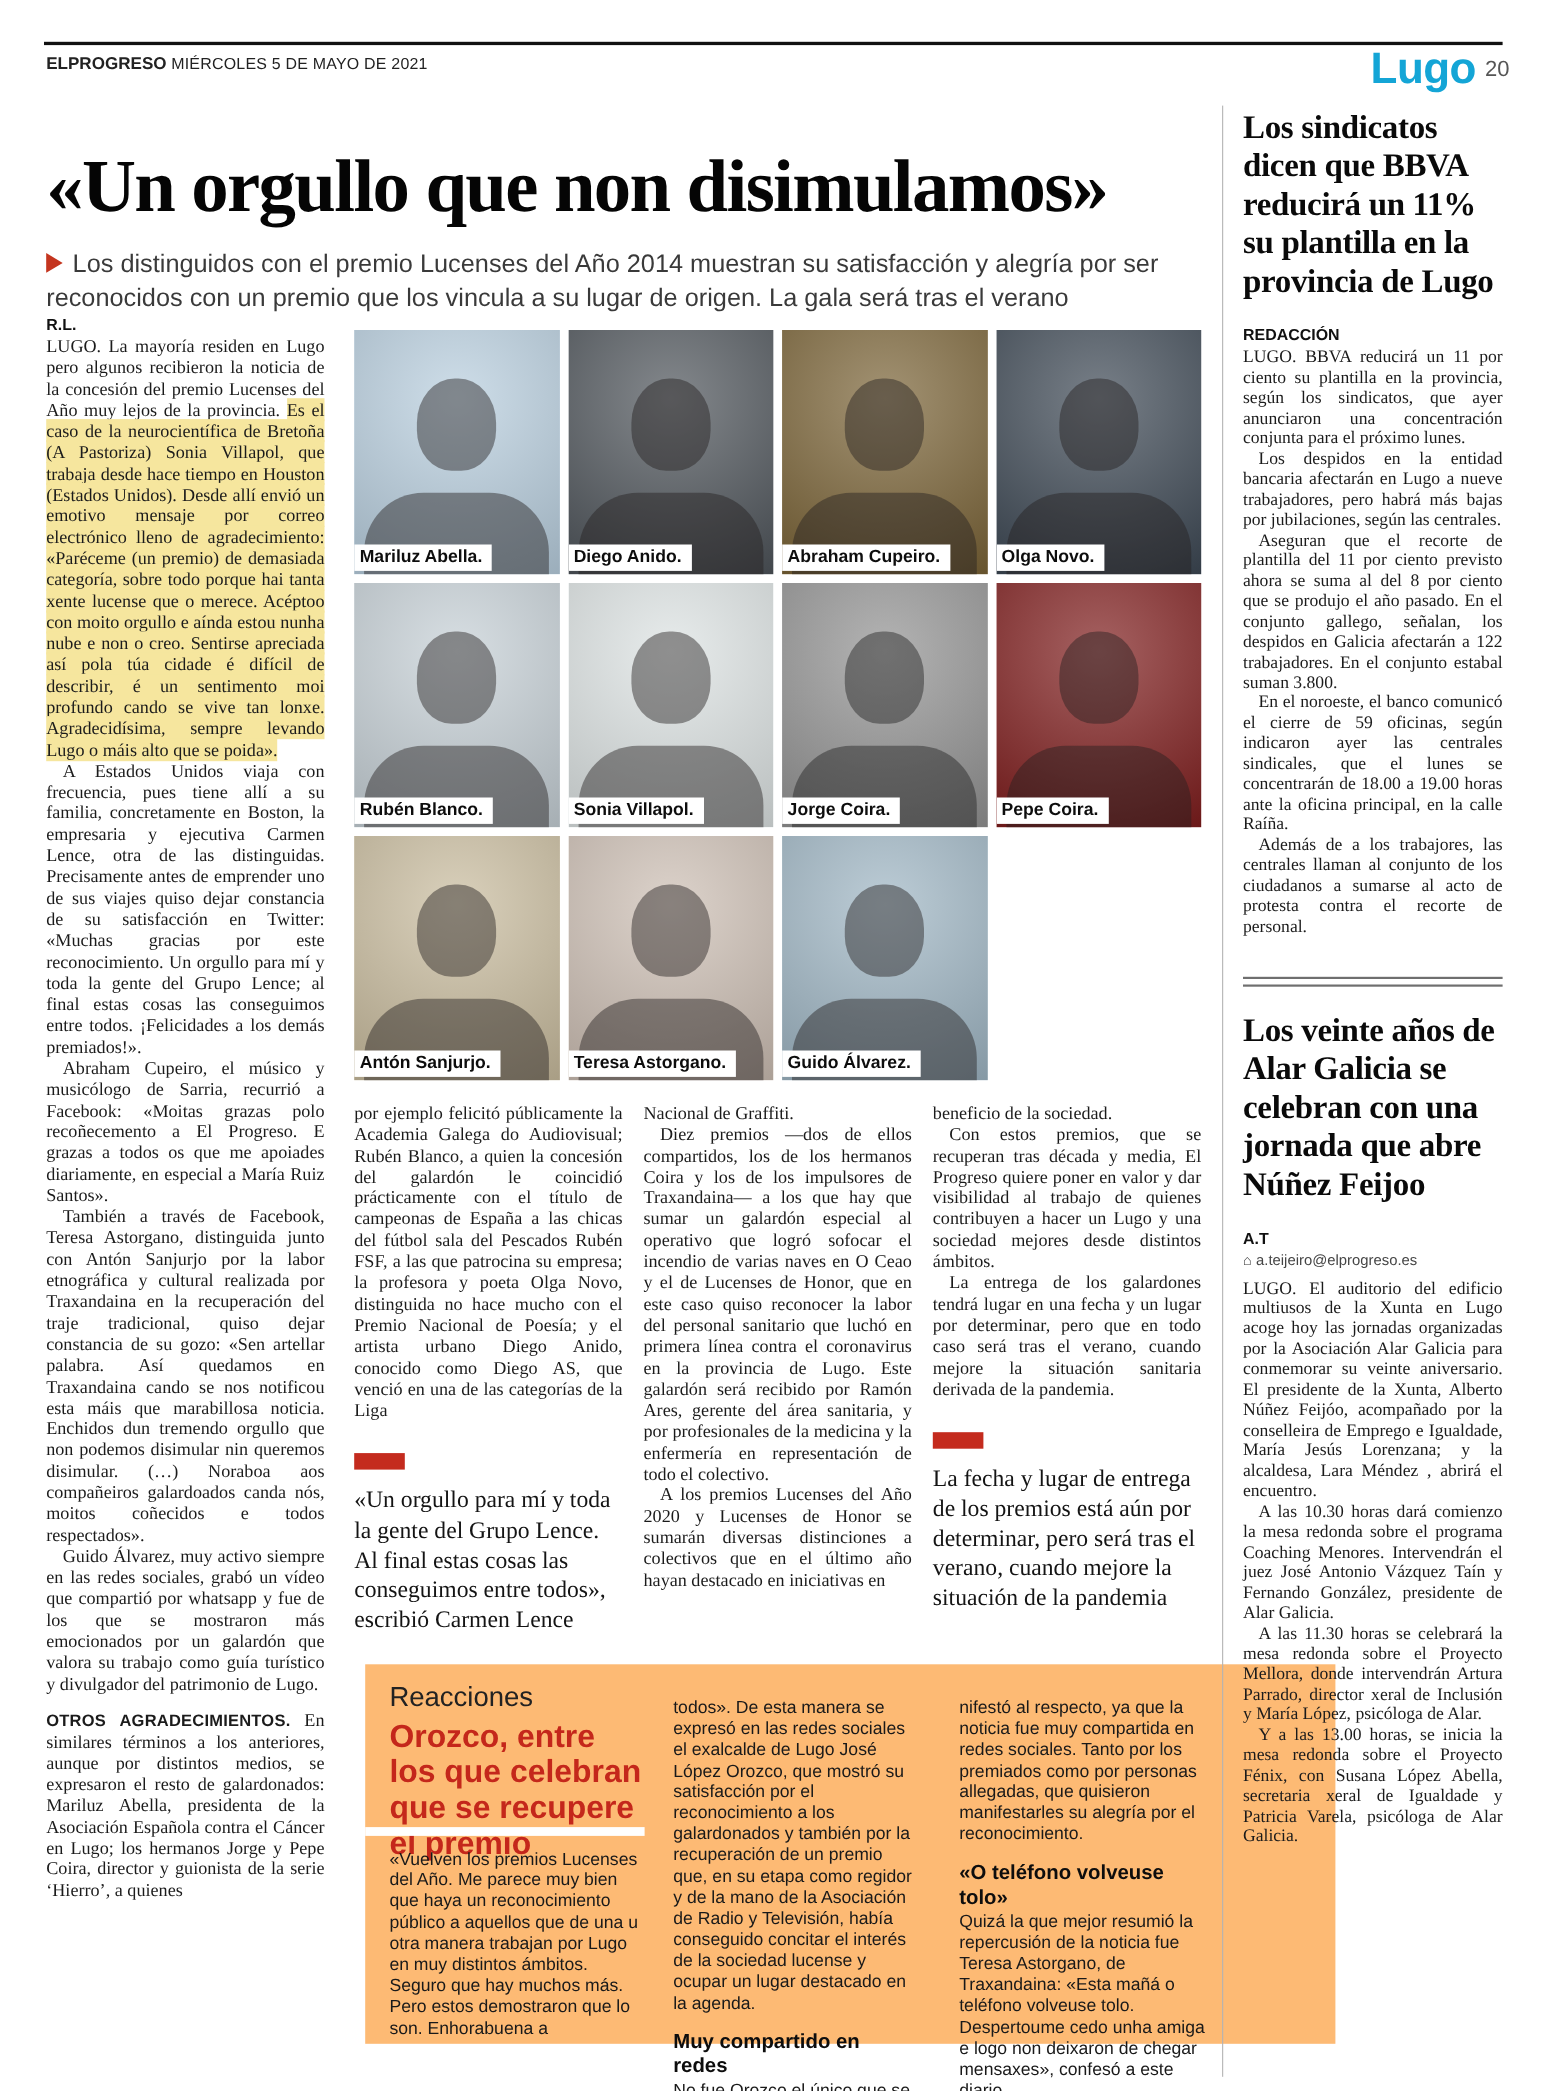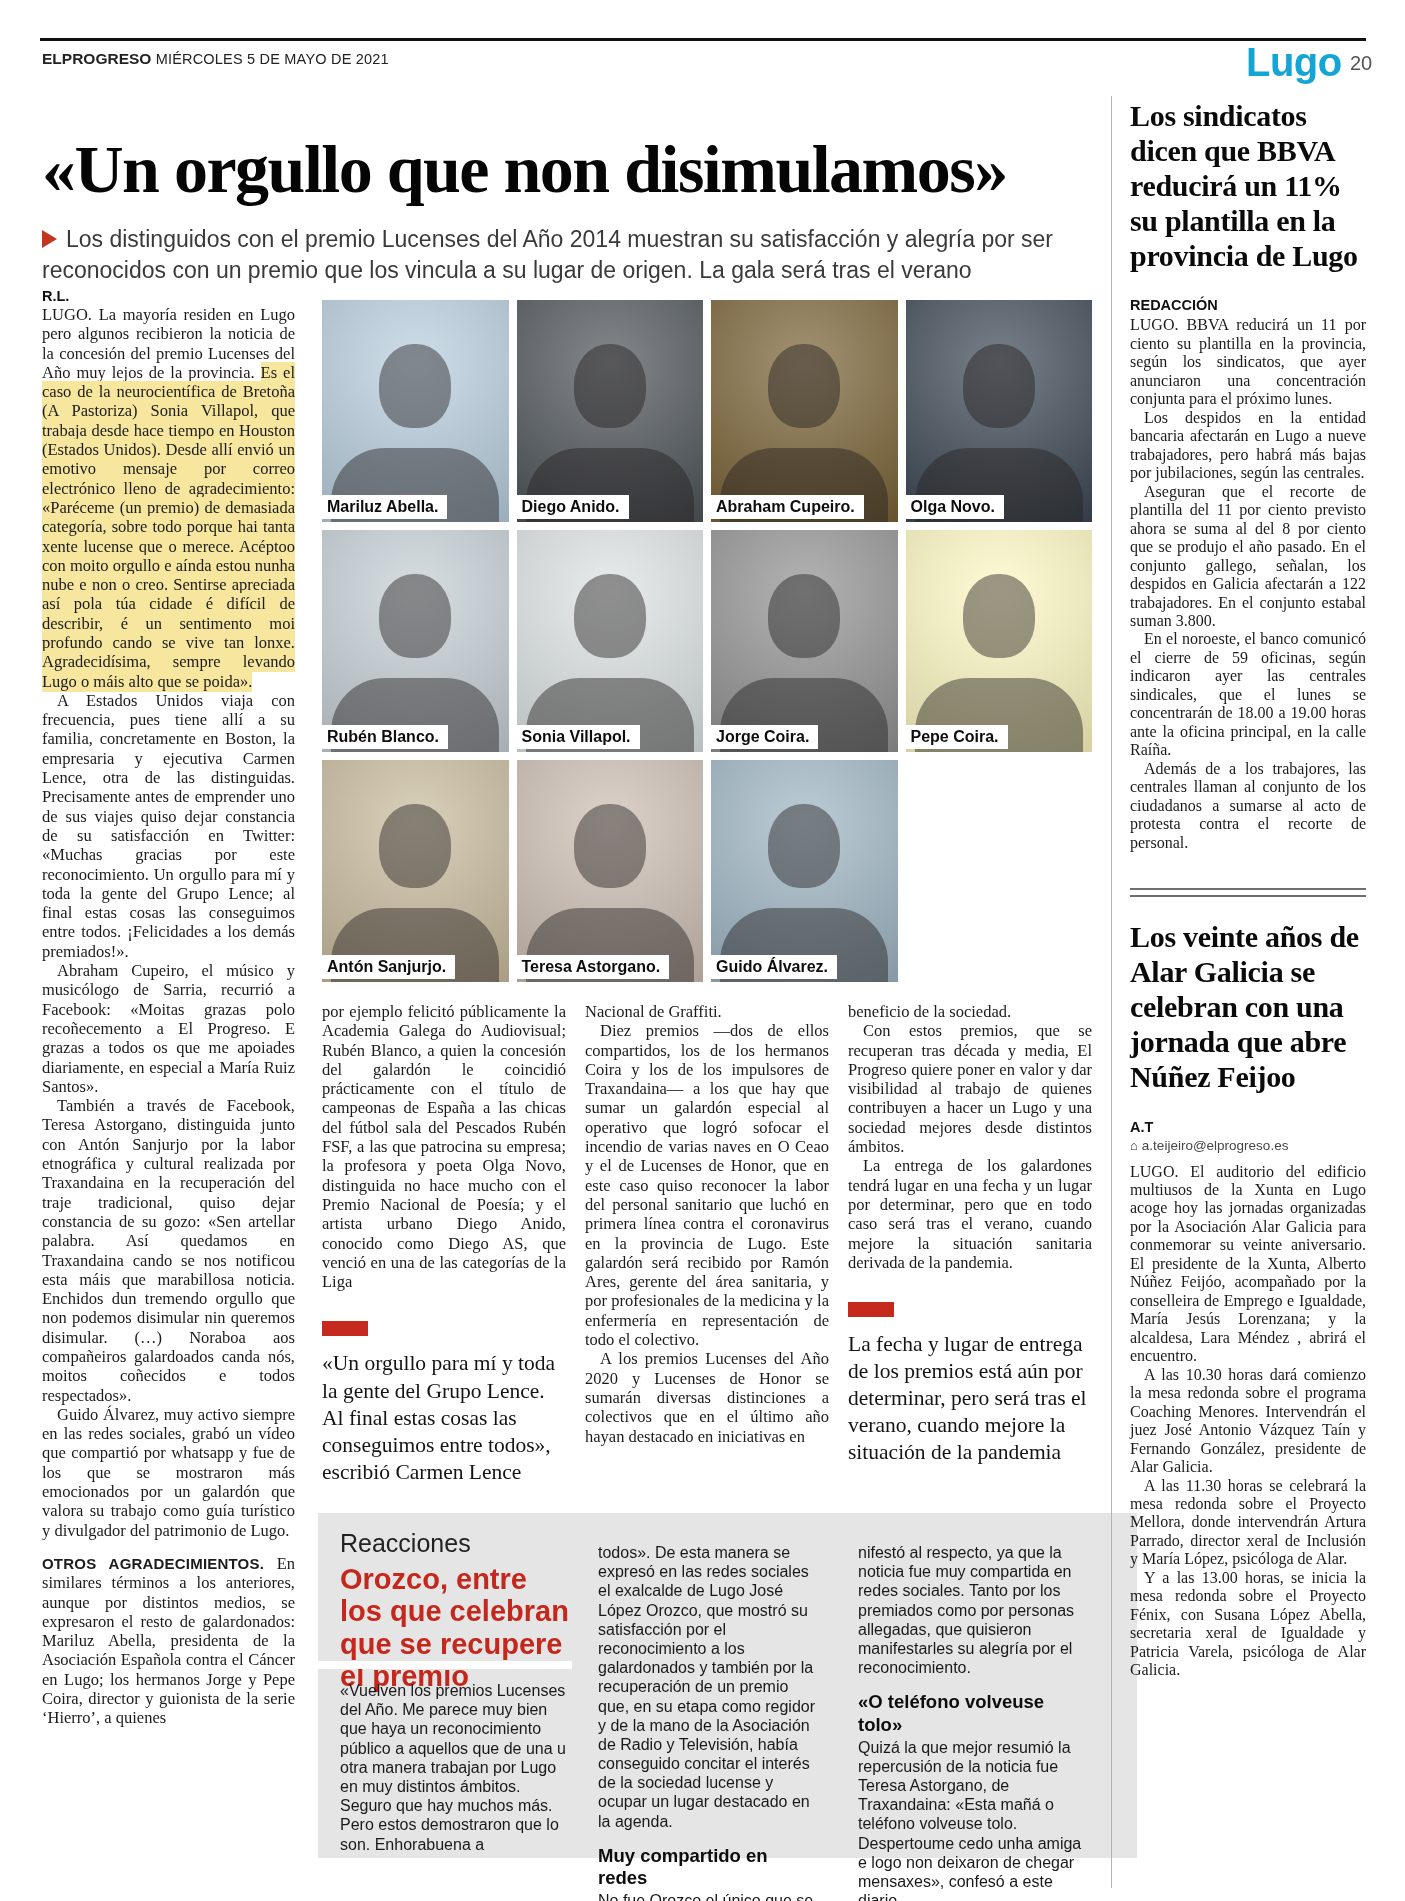--- a/index.html
+++ b/index.html
@@ -38,23 +38,23 @@
   .photo{position:relative;overflow:hidden;background:#9aa4ab}
   .photo .shade{position:absolute;inset:0;background:radial-gradient(circle at 50% 28%,rgba(255,255,255,.30),rgba(0,0,0,.16))}
   .photo .head{position:absolute;top:44px;left:50%;transform:translateX(-50%);width:72px;height:84px;
     border-radius:48% 48% 44% 44%;background:rgba(35,32,30,.45)}
   .photo .torso{position:absolute;bottom:-26px;left:50%;transform:translateX(-50%);width:168px;height:100px;
     border-radius:54px 54px 0 0;background:rgba(35,32,30,.45)}
   .caption{position:absolute;left:0;bottom:3px;background:#fff;color:#0d0d0d;font-weight:700;font-size:16px;
     padding:2px 9px 3px 5px;line-height:1.2;white-space:nowrap}
   .p1{background:#b9cfdf}.p2{background:#4e545a}.p3{background:#ccd5d7}.p4{background:#3d4854}
   .p5{background:#7a6336}.p6{background:#c6d0d6}.p7{background:#dde3e3}.p8{background:#8e9496;filter:saturate(0)}
-  .p9{background:#fef9c3}.p10{background:#c9bc9e}.p11{background:#cdbfb4}.p12{background:#9fb6c4}
-  
-  .reactions{position:absolute;left:318px;top:1513px;width:819px;height:345px;background:#e5e5e5}
+  .p9{background:#7f1d1d}.p10{background:#c9bc9e}.p11{background:#cdbfb4}.p12{background:#9fb6c4}
+  
+  .reactions{position:absolute;left:332px;top:1513px;width:882px;height:345px;background:#fdba74}
   .rx-kicker{position:absolute;left:22px;top:16px;font-size:25px;color:#222}
   .rx-title{position:absolute;left:22px;top:50px;width:230px;font-size:29px;line-height:1.12;font-weight:700;color:#c4271b}
   .rx-gap{position:absolute;left:0;top:148px;width:254px;height:8px;background:#fff}
   .rx-body{font-size:16px;line-height:1.20;color:#191919;text-align:left}
   .rx-body p{margin:0 0 0 0}
   .rx-h{font-size:18.5px;font-weight:700;margin:14px 0 2px !important;color:#0d0d0d}
   .rx-c1{position:absolute;left:22px;top:168px;width:228px}
   .rx-c2{position:absolute;left:280px;top:30px;width:224px}
   .rx-c3{position:absolute;left:540px;top:30px;width:224px}
   

